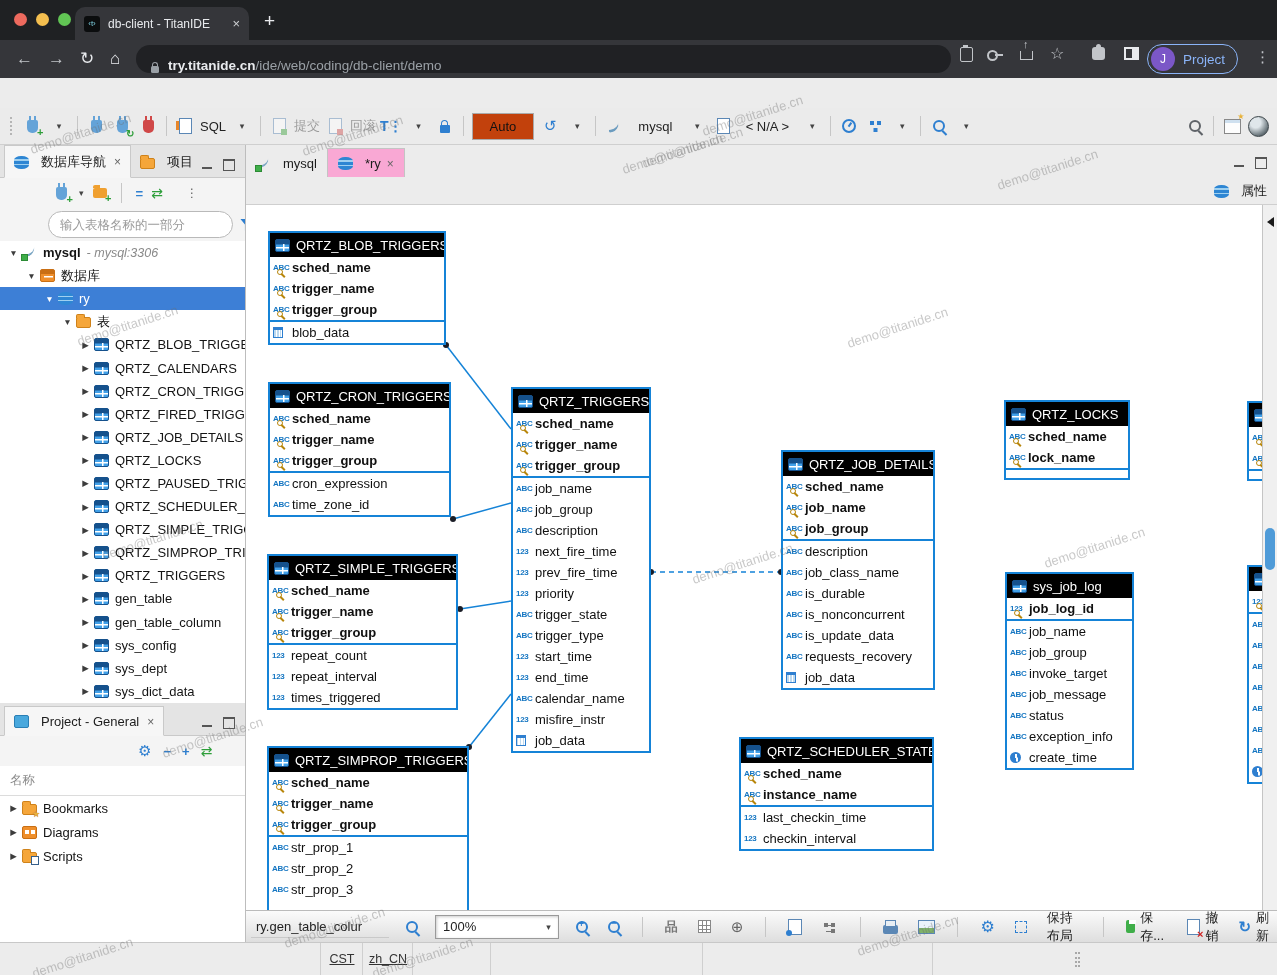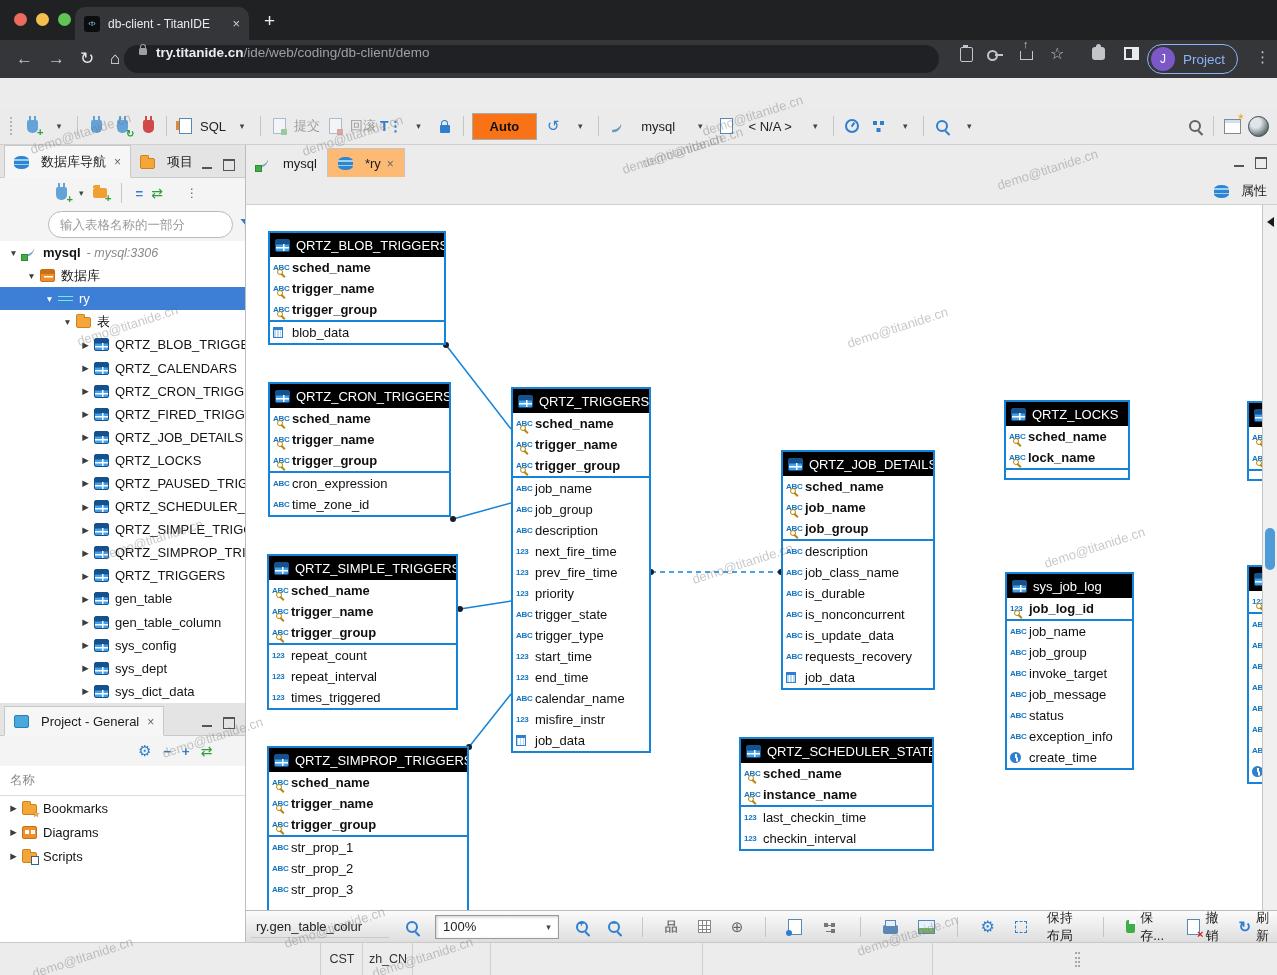--- a/index.html
+++ b/index.html
@@ -10,22 +10,22 @@
   .tl{position:absolute;top:13px;width:13px;height:13px;border-radius:50%;}
   .btab{position:absolute;left:75px;top:7px;width:174px;height:33px;background:#35363a;border-radius:10px 10px 0 0;
         display:flex;align-items:center;padding:0 9px;box-sizing:border-box;color:#e8eaed;font-size:12px;}
   .favicon{width:16px;height:16px;background:#0b0d0e;border-radius:3px;color:#7ecfe0;font-size:8px;line-height:16px;
            text-align:center;margin-right:8px;flex:none;}
   .btab-title{white-space:nowrap;overflow:hidden;}
   .btab-x{margin-left:auto;color:#cfd1d4;font-size:13px;}
   .newtab{position:absolute;left:264px;top:10px;color:#e8eaed;font-size:19px;font-weight:300;}
   .navbar{position:absolute;left:0;top:40px;width:1277px;height:38px;background:#35363a;}
   .nico{position:absolute;top:8px;color:#c2c5c9;font-size:17px;line-height:22px;}
-  .urlbar{position:absolute;left:124px;top:45px;width:815px;height:28px;background:#202124;border-radius:14px;
-          display:flex;align-items:flex-start;padding:0 13px;box-sizing:border-box;font-size:13.5px;}
+  .urlbar{position:absolute;left:136px;top:45px;width:815px;height:28px;background:#202124;border-radius:14px;
+          display:flex;align-items:flex-end;padding:0 13px;box-sizing:border-box;font-size:13.5px;}
   .i-lock{width:8px;height:7px;background:#9aa0a6;border-radius:1.5px;position:relative;margin:3px 9px 0 2px;flex:none;}
   .i-lock::before{content:'';position:absolute;top:-4px;left:1px;width:4px;height:4px;border:1.5px solid #9aa0a6;
                   border-bottom:none;border-radius:4px 4px 0 0;}
   .url-host{color:#e8eaed;font-weight:bold;}
   .url-path{color:#9aa0a6;}
   .i-clip{width:11px;height:13px;border:1.5px solid #c2c5c9;border-radius:2px;position:relative;}
   .i-clip::before{content:'';position:absolute;top:-3px;left:2px;width:5px;height:3px;background:#c2c5c9;}
   .i-key{width:7px;height:7px;border:2px solid #c2c5c9;border-radius:50%;position:relative;margin-top:3px;}
   .i-key::after{content:'';position:absolute;left:6px;top:1.5px;width:8px;height:2px;background:#c2c5c9;}
   .i-share{width:11px;height:8px;border:1.5px solid #c2c5c9;border-top:none;position:relative;margin-top:8px;}
@@ -44,21 +44,21 @@
   .menubar{position:absolute;left:0;top:78px;width:1277px;height:29px;background:#ebebeb;border-bottom:1px solid #d6d6d6;
            display:flex;align-items:center;padding-left:12px;box-sizing:border-box;}
   .mi{padding:3px 11px;font-size:13px;color:#141414;}
   .mtoolbar{position:absolute;left:0;top:108px;width:1277px;height:37px;background:#ebebeb;border-bottom:1px solid #cfcfcf;
             display:flex;align-items:center;padding:0 6px;box-sizing:border-box;}
   .tbtn{height:26px;min-width:22px;display:flex;align-items:center;justify-content:center;margin:0 2px;font-size:13px;color:#222;}
   .tsep{width:1px;height:20px;background:#c6c6c6;margin:0 5px;flex:none;}
   .grip{width:3px;height:18px;border-left:2px dotted #b5b5b5;margin:0 4px;flex:none;}
   .dd{font-size:9px;color:#444;margin-left:3px;}
   .dis{color:#9b9b9b;}
-  .auto-btn{background:#f97316;border:1px solid #aaa;height:25px;padding:0 17px;display:flex;align-items:center;font-size:13px;color:#111;margin:0 3px;font-weight:bold;}
+  .auto-btn{background:#c2410c;border:1px solid #aaa;height:25px;padding:0 17px;display:flex;align-items:center;font-size:13px;color:#111;margin:0 3px;}
   .i-plug{width:11px;height:13px;background:#64a3d8;border-radius:2px 2px 5px 5px;position:relative;}
   .i-plug::before{content:'';position:absolute;top:-4px;left:2px;width:2px;height:4px;background:#64a3d8;box-shadow:5px 0 0 #64a3d8;}
   .i-plug.add::after{content:'+';position:absolute;right:-6px;bottom:-5px;color:#2e9e3a;font-weight:bold;font-size:11px;}
   .i-plug.ref::after{content:'↻';position:absolute;right:-7px;bottom:-6px;color:#2e9e3a;font-size:10px;font-weight:bold;}
   .i-plug.off{background:#d04848;}.i-plug.off::before{background:#d04848;box-shadow:5px 0 0 #d04848;}
   .i-doc{width:11px;height:14px;border:1px solid #5b87b5;background:#fff;position:relative;flex:none;}
   .i-doc.sql::before{content:'';position:absolute;left:-4px;top:2px;width:3px;height:9px;border-left:3px solid #e8872b;}
   .i-doc.commit::after{content:'';position:absolute;right:-2px;bottom:-2px;width:6px;height:6px;background:#3aa03a;}
   .i-doc.roll::after{content:'';position:absolute;right:-2px;bottom:-2px;width:6px;height:6px;background:#d05050;}
   .i-doc.undo::after{content:'×';position:absolute;right:-4px;bottom:-6px;color:#d02020;font-weight:bold;font-size:11px;}
@@ -119,21 +119,21 @@
   .ti-folder::before{content:'';position:absolute;top:-4px;left:-1px;width:7px;height:3px;background:#f5a63a;border:1px solid #cf821a;border-bottom:none;border-radius:2px 2px 0 0;}
   .ti-folder.star::after{content:'★';position:absolute;right:-4px;bottom:-5px;font-size:9px;color:#e8b23a;text-shadow:0 0 1px #945;}
   .ti-folder.script::after{content:'';position:absolute;right:-3px;bottom:-3px;width:6px;height:7px;background:#fff;border:1px solid #365f8a;}
   .ti-diagram{background:linear-gradient(#fff,#fff) 2px 3px/4px 4px no-repeat,linear-gradient(#fff,#fff) 8px 3px/4px 4px no-repeat,#ef8f2b;border:1px solid #c96f14;border-radius:2px;}
   .ti-mysqlc::before{content:'';position:absolute;left:2px;top:0;width:11px;height:8px;border-bottom:2.5px solid #7da7c4;border-radius:0 0 9px 2px;transform:rotate(-12deg);}
   .ti-mysqlc::after{content:'';position:absolute;left:-1px;bottom:-2px;width:7px;height:7px;background:#3fae49;border:1px solid #2c8b35;box-sizing:border-box;}
   .phead{font-size:12.5px;color:#8a8a8a;padding:6px 10px;border-bottom:1px solid #dcdcdc;background:#fff;}
   
   .etabbar{position:absolute;left:246px;top:145px;width:1031px;height:32px;background:#ececec;display:flex;align-items:flex-end;}
   .etab{display:flex;align-items:center;gap:6px;padding:7px 10px 6px;font-size:13px;color:#1c1c1c;}
-  .etab.active{background:#fdba74;border:1px solid #c4c4c4;border-bottom:none;}
+  .etab.active{background:#f9a8d4;border:1px solid #c4c4c4;border-bottom:none;}
   .subtabbar{position:absolute;left:246px;top:177px;width:1031px;height:28px;background:#ececec;border-bottom:1px solid #cfcfcf;
              display:flex;align-items:flex-end;box-sizing:border-box;flex-direction:column;}
   .stab{display:flex;align-items:center;gap:6px;padding:5px 10px;font-size:13px;color:#1c1c1c;}
   .stab.active{background:#fff;border:1px solid #c4c4c4;border-top:2px solid #3d7fd6;border-bottom:none;}
   .crumbs{margin-left:auto;display:flex;align-items:center;gap:7px;padding:0 14px 4px 0;font-size:13px;color:#1c1c1c;}
   
   .canvas{position:absolute;left:246px;top:205px;width:1016px;height:705px;background:#fff;overflow:hidden;}
   .links{position:absolute;left:0;top:0;}
   .ertable{position:absolute;border:2px solid #1583d7;background:#fff;box-sizing:border-box;}
   .ertable.open-b{border-bottom:none;padding-bottom:12px;}
@@ -176,21 +176,21 @@
   .i-print{width:15px;height:9px;background:#5b87b5;border-radius:2px;position:relative;margin-top:6px;}
   .i-print::before{content:'';position:absolute;top:-5px;left:2px;width:9px;height:5px;background:#e8eef4;border:1px solid #5b87b5;}
   .i-pic{width:15px;height:12px;border:1px solid #5b87b5;background:linear-gradient(transparent 55%,#7fb36a 55%),#eaf2fa;}
   .i-gear{color:#2e7fd0;font-size:16px;line-height:14px;}
   .i-frame{width:12px;height:12px;border:1.5px dashed #2e7fd0;box-sizing:border-box;}
   .i-save{width:13px;height:13px;background:#3fae49;border-radius:2px;position:relative;}
   .i-save::before{content:'';position:absolute;top:0;left:3px;width:7px;height:4px;background:#fff;}
   .i-refresh{color:#2e7fd0;font-size:15px;font-weight:bold;}
   .statusbar{position:absolute;left:0;top:942px;width:1277px;height:33px;background:#ececec;border-top:1px solid #c8c8c8;
              font-size:12.5px;color:#333;box-sizing:border-box;}
-  .scell{position:absolute;top:0;bottom:0;border-left:1px solid #cfcfcf;display:flex;align-items:center;justify-content:center;}
+  .scell{position:absolute;top:0;bottom:0;border-left:1px solid #cfcfcf;display:flex;align-items:center;justify-content:center;text-decoration:underline;}
   .sgrip{position:absolute;left:1075px;top:9px;height:15px;width:1px;border-left:2px dotted #a8a8a8;border-right:2px dotted #a8a8a8;}
   .vsplit{position:absolute;left:245px;top:145px;width:1px;height:797px;background:#bdbdbd;}
   .wm{position:absolute;color:rgba(110,110,110,.38);font-size:13px;transform:rotate(-18deg);white-space:nowrap;pointer-events:none;z-index:50;}
 </style>
 </head>
 <body>
 
 <div id="page">
 
   <div class="tabstrip">

